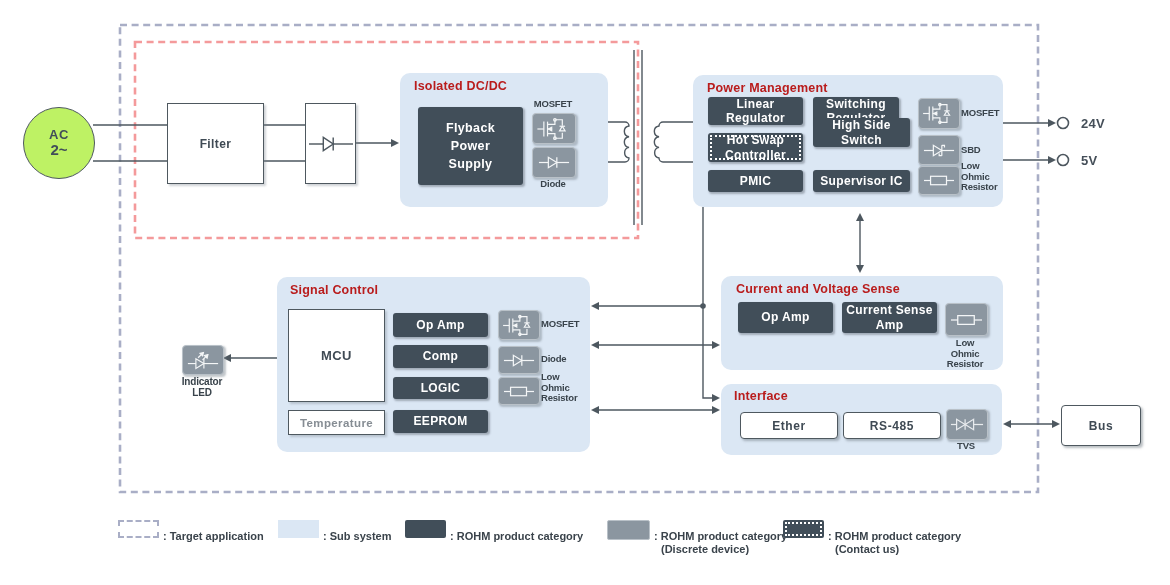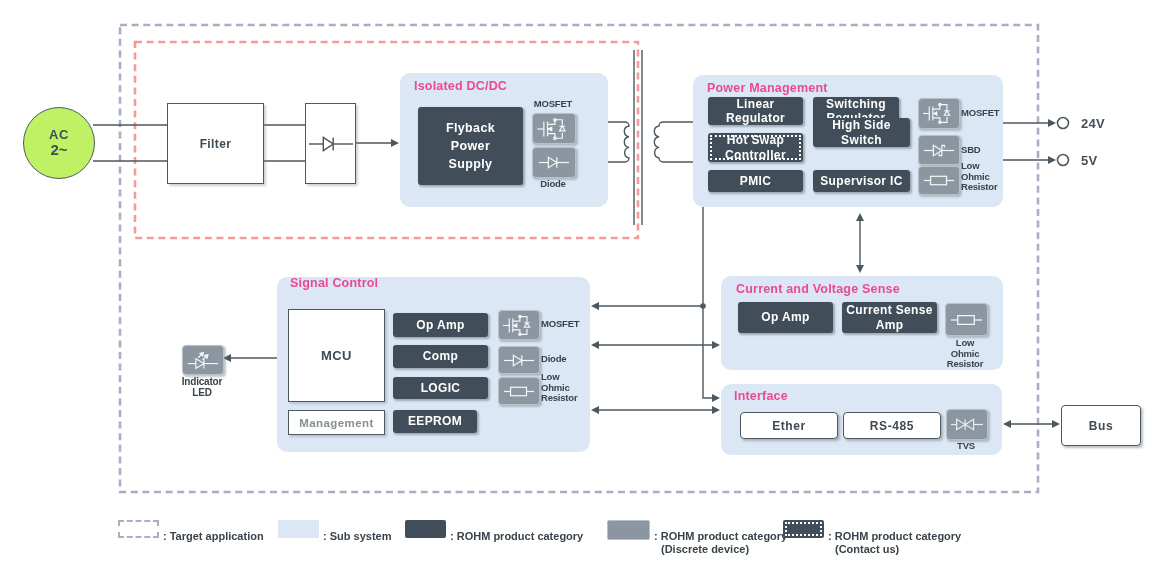--- a/index.html
+++ b/index.html
@@ -1,20 +1,20 @@
 <!DOCTYPE html>
 <html><head>
 <meta charset="utf-8">
 <style>
   html,body{margin:0;padding:0;background:#fff;}
   .canvas{position:relative;width:1170px;height:585px;background:#fff;
           font-family:"Liberation Sans",sans-serif;overflow:hidden;}
   .wires{position:absolute;left:0;top:0;z-index:0;pointer-events:none;}
   .ss{position:absolute;background:#dbe7f4;border-radius:10px;z-index:1;}
-  .ss-title{position:absolute;z-index:2;color:#ec4899;font-weight:bold;font-size:12.5px;letter-spacing:.2px;}
+  .ss-title{position:absolute;z-index:2;color:#b91c1c;font-weight:bold;font-size:12.5px;letter-spacing:.2px;}
   .dark-box{position:absolute;z-index:2;background:#414e59;color:#fff;border-radius:3px;
             display:flex;align-items:center;justify-content:center;text-align:center;
             font-weight:bold;font-size:12px;line-height:1.18;letter-spacing:.35px;
             box-shadow:1.5px 1.5px 2px rgba(90,100,110,.45);}
   .dotted{outline:2px dotted #fff;outline-offset:-4px;}
   .white-box{position:absolute;z-index:2;background:#fff;border:1.4px solid #4e585f;
              display:flex;align-items:center;justify-content:center;text-align:center;
              color:#3f4a54;font-weight:bold;font-size:12px;letter-spacing:.4px;
              box-shadow:1.5px 1.5px 2px rgba(120,130,140,.35);}
   .white-box2{position:absolute;z-index:2;background:#fff;border:1.8px solid #4e585f;border-radius:4px;
@@ -220,31 +220,31 @@
       </svg>
   </div>
   <div class="icon-label pre" style="left:961px;top:161px">Low
 Ohmic
 Resistor</div>
 
   <div class="out-label" style="left:1081px;top:116px">24V</div>
   <div class="out-label" style="left:1081px;top:153px">5V</div>
 
   <div class="ss" style="left:277px;top:277px;width:313px;height:175px"></div>
-  <div class="ss-title" style="left:290px;top:276px">Signal Control</div>
+  <div class="ss-title" style="left:290px;top:283px">Signal Control</div>
   <div class="white-box" style="left:288px;top:309px;width:95px;height:91px;font-size:13px">
     <span>MCU</span>
   </div>
   <div class="white-box" style="left:288px;top:410px;width:95px;height:23px;font-size:11.5px;color:#868d94">
-    <span>Management</span>
+    <span>Temperature</span>
   </div>
   <div class="dark-box" style="left:393px;top:313px;width:95px;height:24px">Op Amp</div>
   <div class="dark-box" style="left:393px;top:345px;width:95px;height:23px">Comp</div>
   <div class="dark-box" style="left:393px;top:377px;width:95px;height:22px">LOGIC</div>
-  <div class="dark-box" style="left:393px;top:410px;width:84px;height:23px">EEPROM</div>
+  <div class="dark-box" style="left:393px;top:410px;width:95px;height:23px">EEPROM</div>
   <div class="icon-box" style="left:498px;top:310px;width:40px;height:28px">
     <svg width="34" height="23">
         <use href="#g-mosfet"></use>
       </svg>
   </div>
   <div class="icon-label" style="left:541px;top:319px">MOSFET</div>
   <div class="icon-box" style="left:498px;top:346px;width:40px;height:26px">
     <svg width="32" height="19">
         <use href="#g-diode"></use>
       </svg>

